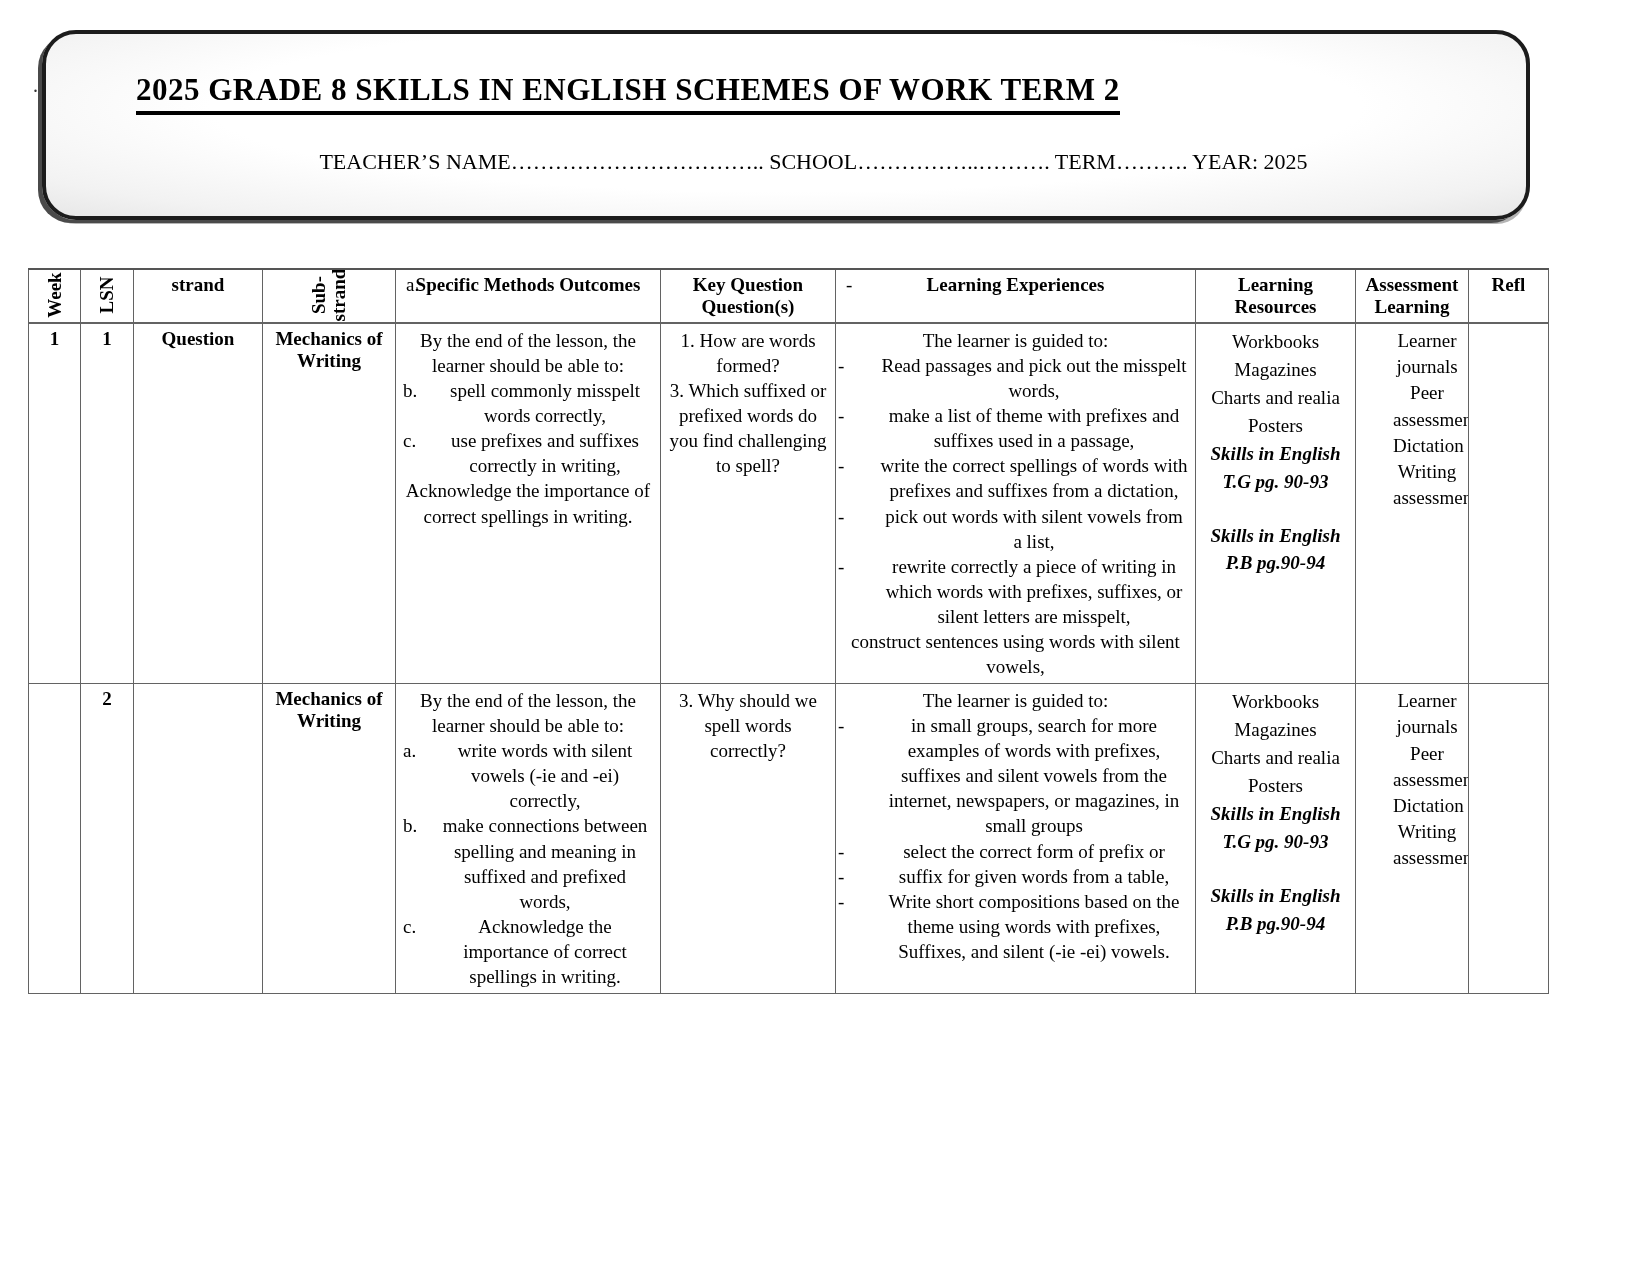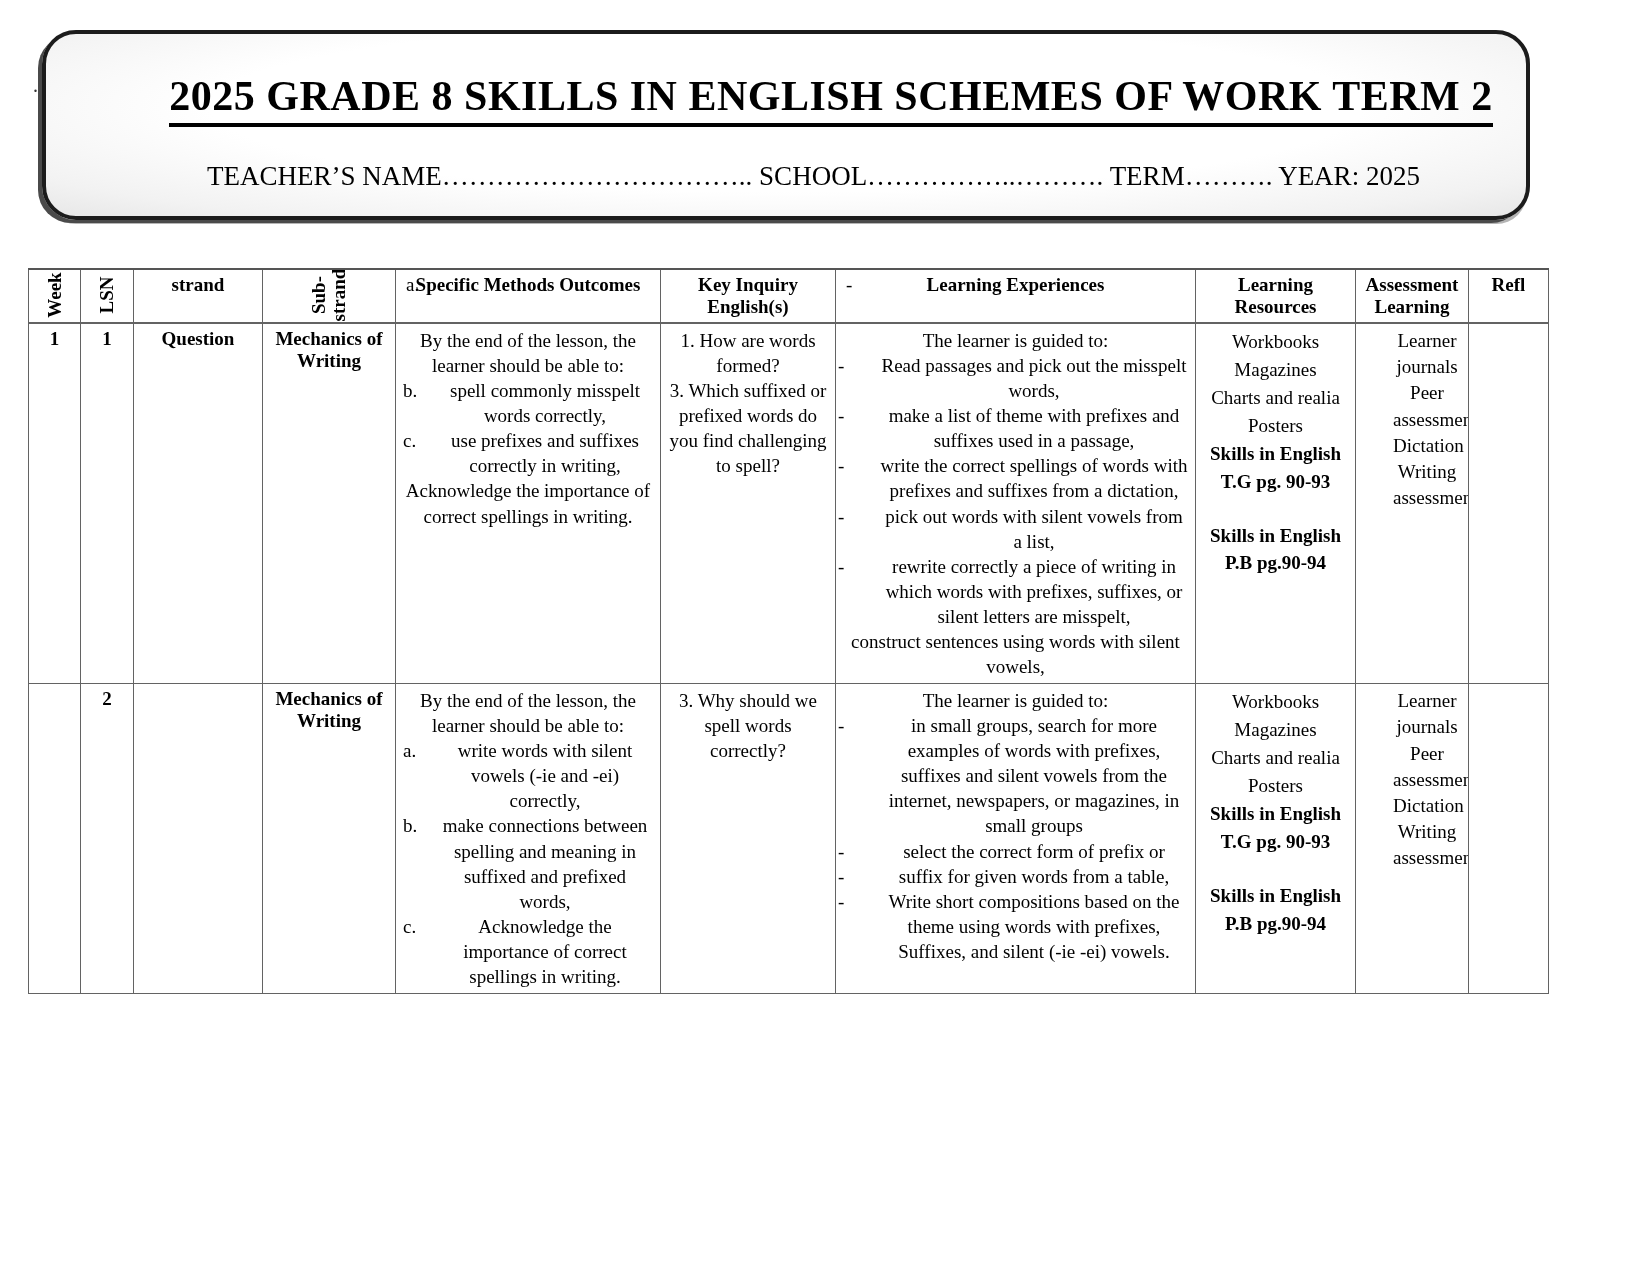--- a/index.html
+++ b/index.html
@@ -20,33 +20,33 @@
   .header-box {
     position: absolute; left: 42px; top: 30px;
     width: 1488px; height: 190px;
     border: 4px solid #1c1c1c;
     border-radius: 34px;
     background: radial-gradient(ellipse at 50% 40%, #ffffff 55%, #f2f2f2 85%, #e7e7e7 100%);
     box-shadow: -5px 4px 0 -1px #4a4a4a, 0 7px 0 -3px #b5b5b5;
   }
   .header-box-inner { padding-top: 38px; }
   .doc-title {
-    text-align: center; padding-left: 90px;
-    font-size: 42px; font-weight: bold;
+    text-align: left; padding-left: 90px;
+    font-size: 31px; font-weight: bold;
     letter-spacing: 0.5px;
   }
   .doc-title span {
     display: inline-block;
     border-bottom: 4px solid #000;
     padding-bottom: 3px;
   }
   .teacher-line {
     margin-top: 34px;
     text-align: center; padding-left: 55px;
-    font-size: 27px;
+    font-size: 22px;
     white-space: nowrap;
   }
 
   
   table.sow {
     position: absolute; left: 28px; top: 268px;
     width: 1520px;
     border-collapse: collapse;
     table-layout: fixed;
     font-size: 19px;
@@ -75,21 +75,21 @@
     font-weight: normal;
   }
 
   td .blk { line-height: 1.32; }
   td.cell-res .blk { line-height: 1.47; }
   td.cell-assess .blk { line-height: 1.38; margin-left: 30px; }
   .blk.li { position: relative; padding-left: 34px; }
   .blk.li .mk { position: absolute; left: 0; top: 0; }
   td.cell-exp .blk.li { padding-left: 37px; }
   td.cell-exp .blk.li .mk { left: -5px; }
-  .blk.bi { font-weight: bold; }
+  .blk.bi { font-weight: bold; font-style: italic; }
   .blk.sp { height: 26px; }
 
   td.cell-num { font-weight: bold; padding-left: 18px; }
   td.cell-strand, td.cell-substrand { font-weight: bold; }
   tr.row-1 { height: 330px; }
   tr.row-2 { height: 258px; }
 </style>
 </head>
 <body>
 
@@ -141,21 +141,21 @@
             </div>
           <div class="vcol">
               <span>strand</span>
             </div>
         </div>
       </th>
       <th class="th-outcomes">
         <span class="th-prefix">a.</span>
         <span>Specific Methods Outcomes</span>
       </th>
-      <th>Key Inquiry English(s)</th>
+      <th>Key Question Question(s)</th>
       <th class="th-exp">
         <span class="th-prefix">-</span>
         <span>Learning Experiences</span>
       </th>
       <th>Learning Resources</th>
       <th>Assessment Learning</th>
       <th>Refl</th>
     </tr>
   </thead>
   <tbody>

